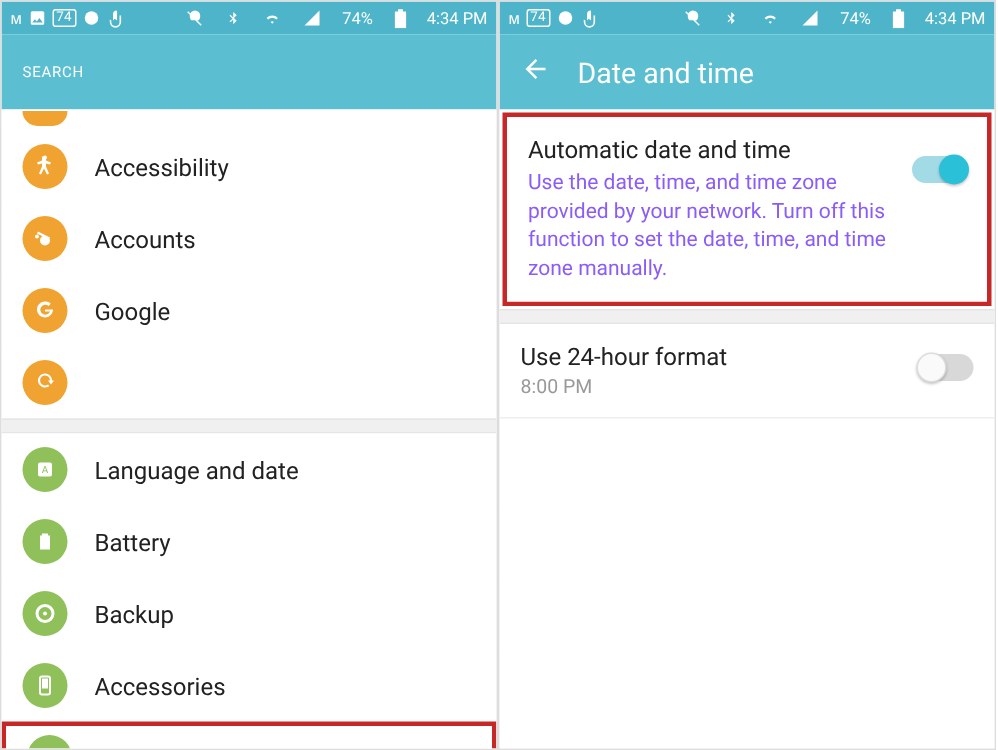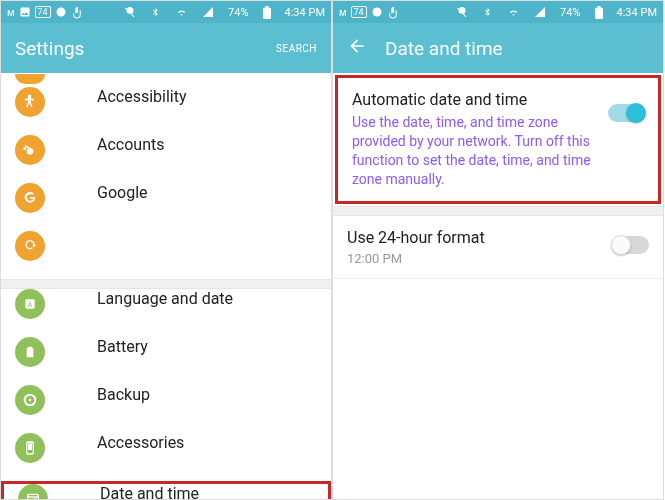--- a/index.html
+++ b/index.html
@@ -10,21 +10,21 @@
     .status-right { display: flex; gap: 14px; align-items: center; }
     .sicon { overflow:hidden; display: inline-flex; align-items: center; justify-content:center; }
     .app-bar { height: 50px; background: #5cbfd1; color: #fff; display: flex; align-items: center; padding: 0 14px; }
     .app-title { font-size: 19px; font-weight: 400; flex: 1; }
     .search-btn { font-size: 10px; letter-spacing: 0.5px; }
     .back-icon { margin-right: 18px; }
     .content { flex: 1; overflow: hidden; background: #f2f2f2; }
     .list { background: #fff; }
     .partial-item { height: 14px; background:#fff; border-bottom: 0px; position:relative;}
     .partial-item .icon-circle{position:absolute; bottom:3px; left:14px;}
-    .item { display: flex; align-items: flex-start; height: 48px; padding: 0 14px; background: #fff; gap: 34px; }
+    .item { display: flex; align-items: center; height: 48px; padding: 0 14px; background: #fff; }
     .icon-circle { width: 30px; height: 30px; border-radius: 50%; display: flex; align-items: center; justify-content: center; margin-right: 18px; flex-shrink:0; }
     .orange { background: #f0a330; }
     .green { background: #8fc05a; }
     .icon-circle svg { width: 16px; height: 16px; fill: #fff; }
     .item-label { font-size: 16px; color: #222; }
     .section-gap { height: 10px; background: #f0f0f0; border-top:1px solid #e5e5e5; border-bottom:1px solid #e5e5e5;}
     .highlight-red { border: 3px solid #c62828; }
     
     .setting-block { background: #fff; padding: 12px 14px; display: flex; align-items: flex-start; }
     .setting-text { flex: 1; }
@@ -88,21 +88,20 @@
       <span>74%</span>
       <span class="sicon">
           <svg width="8" height="13" viewBox="0 0 10 16" fill="#fff">
             <path d="M3 0h4v2h2a1 1 0 0 1 1 1v12a1 1 0 0 1-1 1H1a1 1 0 0 1-1-1V3a1 1 0 0 1 1-1h2V0z M1 6h8v9H1z"></path>
           </svg>
         </span>
       <span>4:34 PM</span>
     </div>
   </div>
   <div class="app-bar">
-    <span class="app-title">Settings</span>
     <span class="search-btn">SEARCH</span>
   </div>
   <div class="content">
     <div class="list">
       <div class="partial-item">
         <span class="icon-circle orange" style="height:10px;border-radius:0 0 15px 15px;"></span>
       </div>
       <div class="item">
         <span class="icon-circle orange">
             <svg viewBox="0 0 24 24">
@@ -248,21 +247,21 @@
         </div>
         <div class="toggle on">
             <div class="knob"></div>
           </div>
       </div>
     </div>
     <div class="section-gap"></div>
     <div class="setting-block">
       <div class="setting-text">
         <div class="setting-title">Use 24-hour format</div>
-        <div class="sub-time">12:00 PM</div>
+        <div class="sub-time">8:00 PM</div>
       </div>
       <div class="toggle off" style="margin-top:8px;">
           <div class="knob"></div>
         </div>
     </div>
     <div class="divider"></div>
   </div>
 </div>
 
 </body></html>

